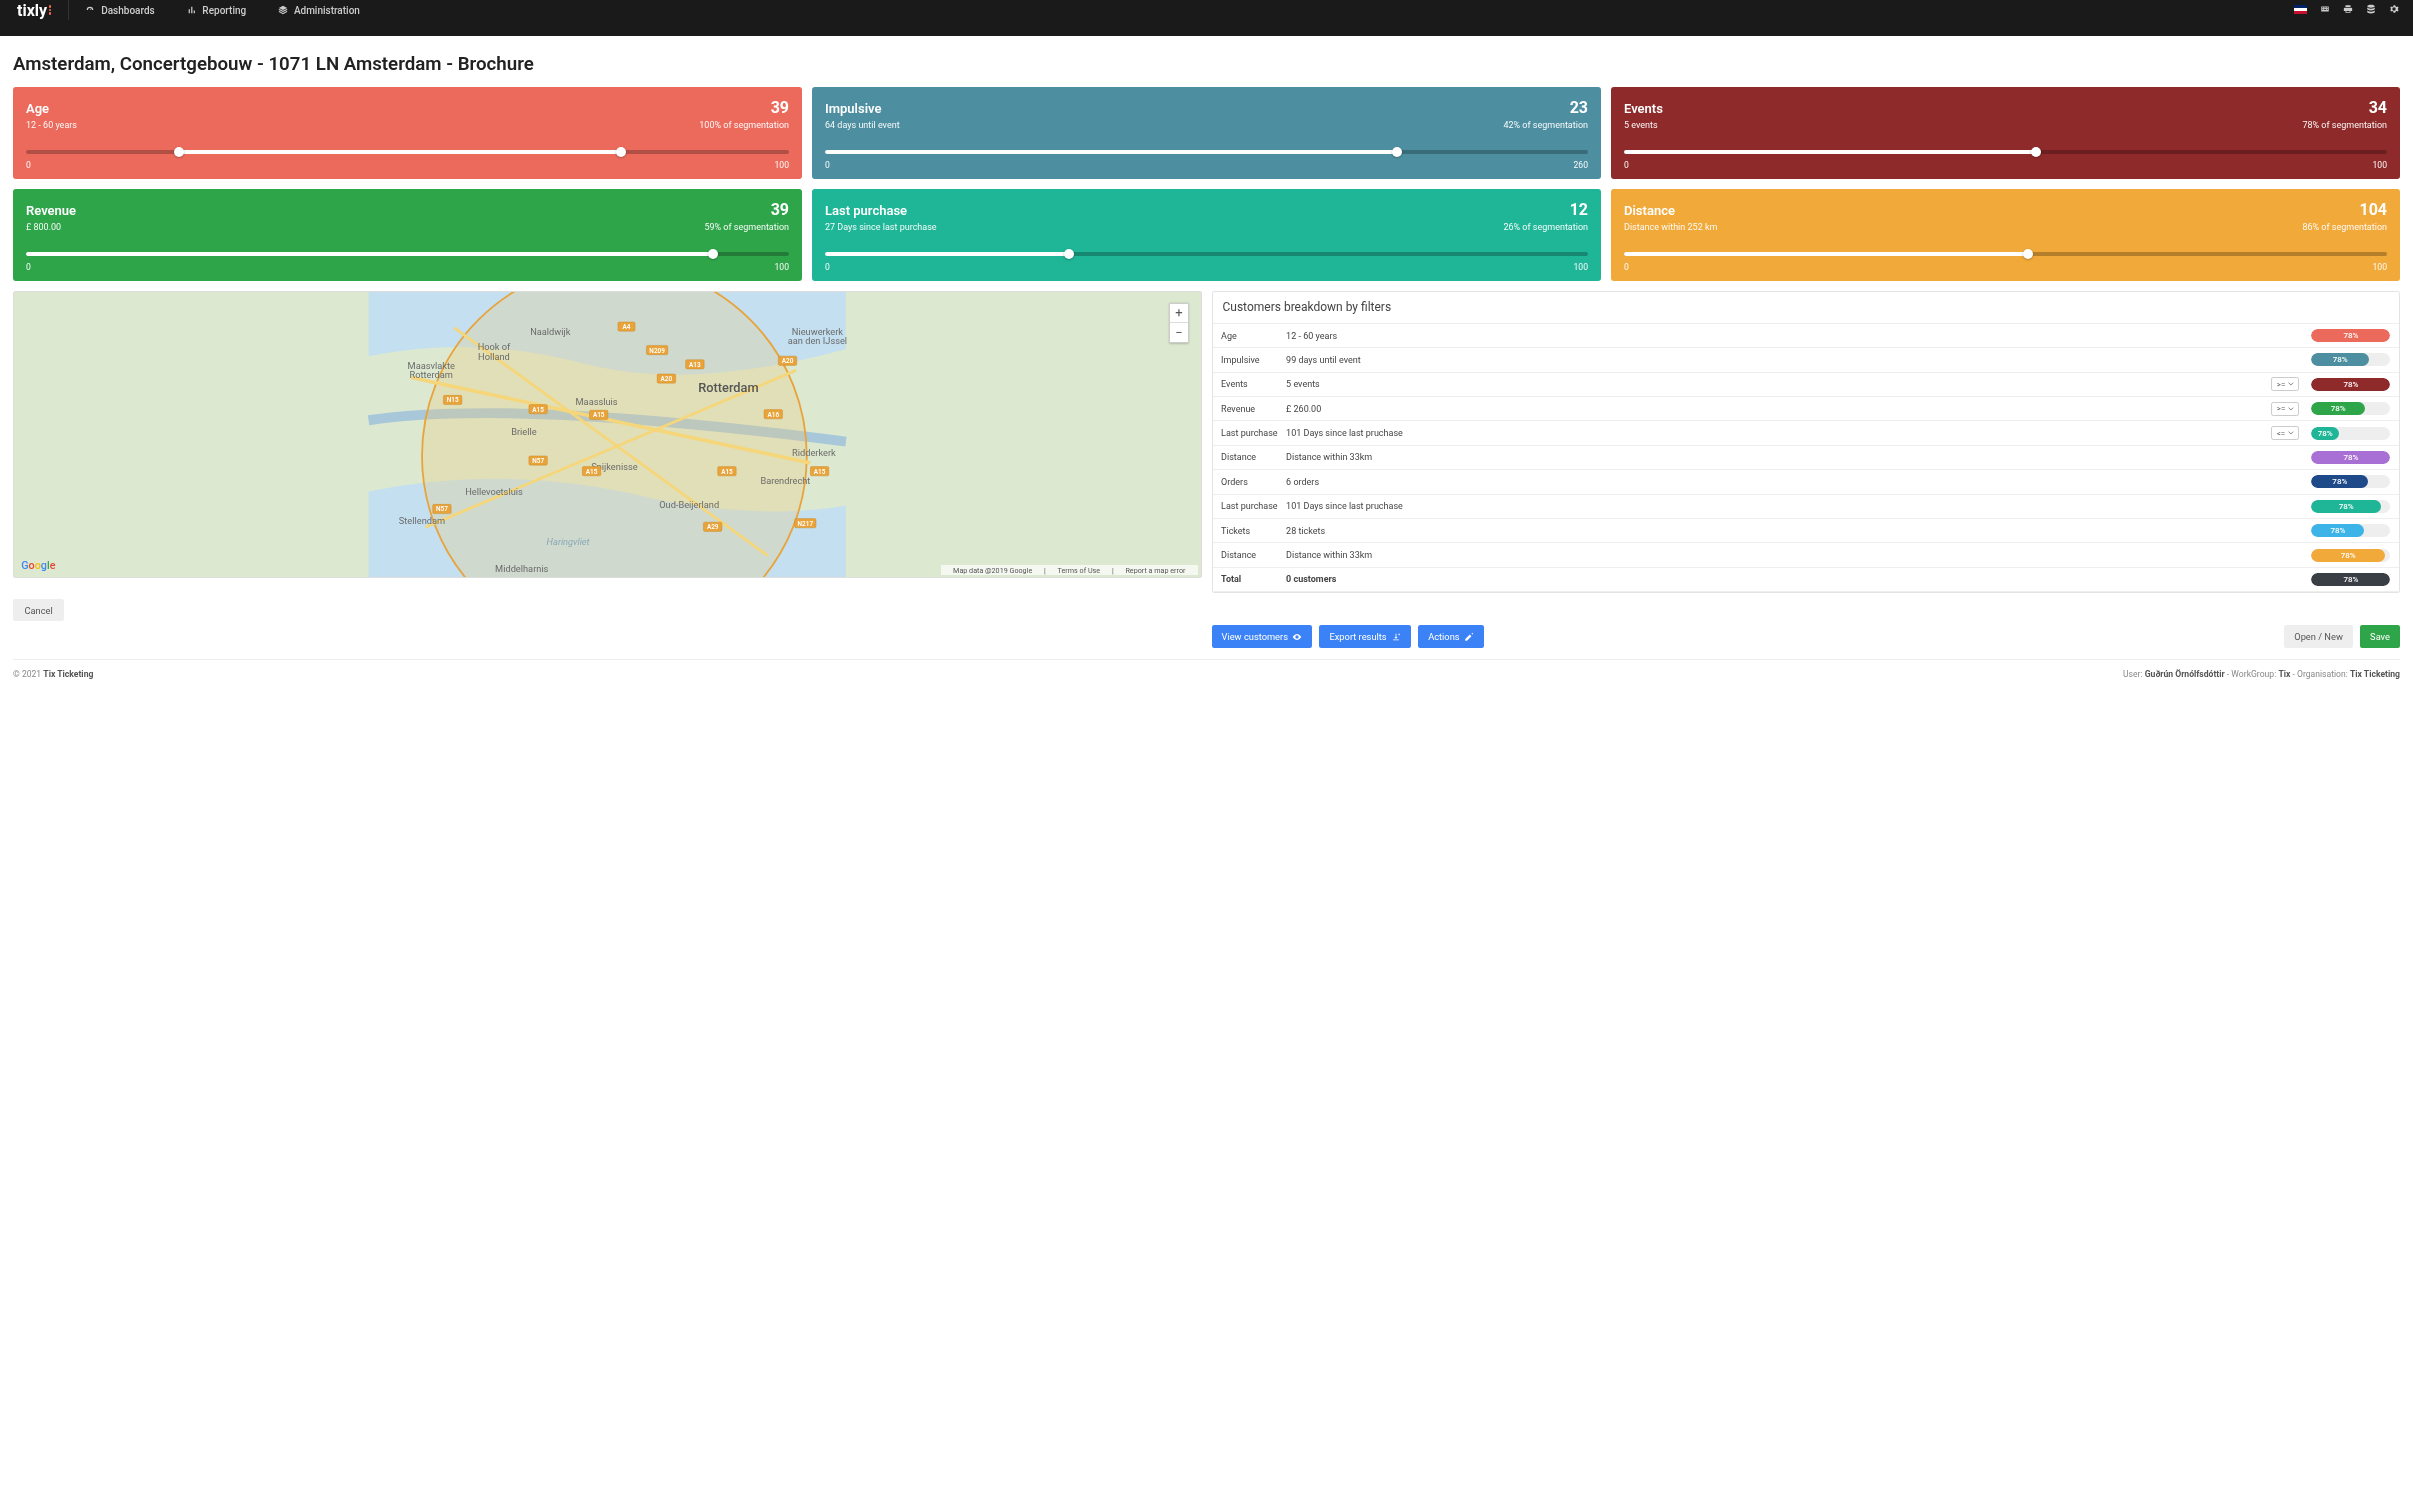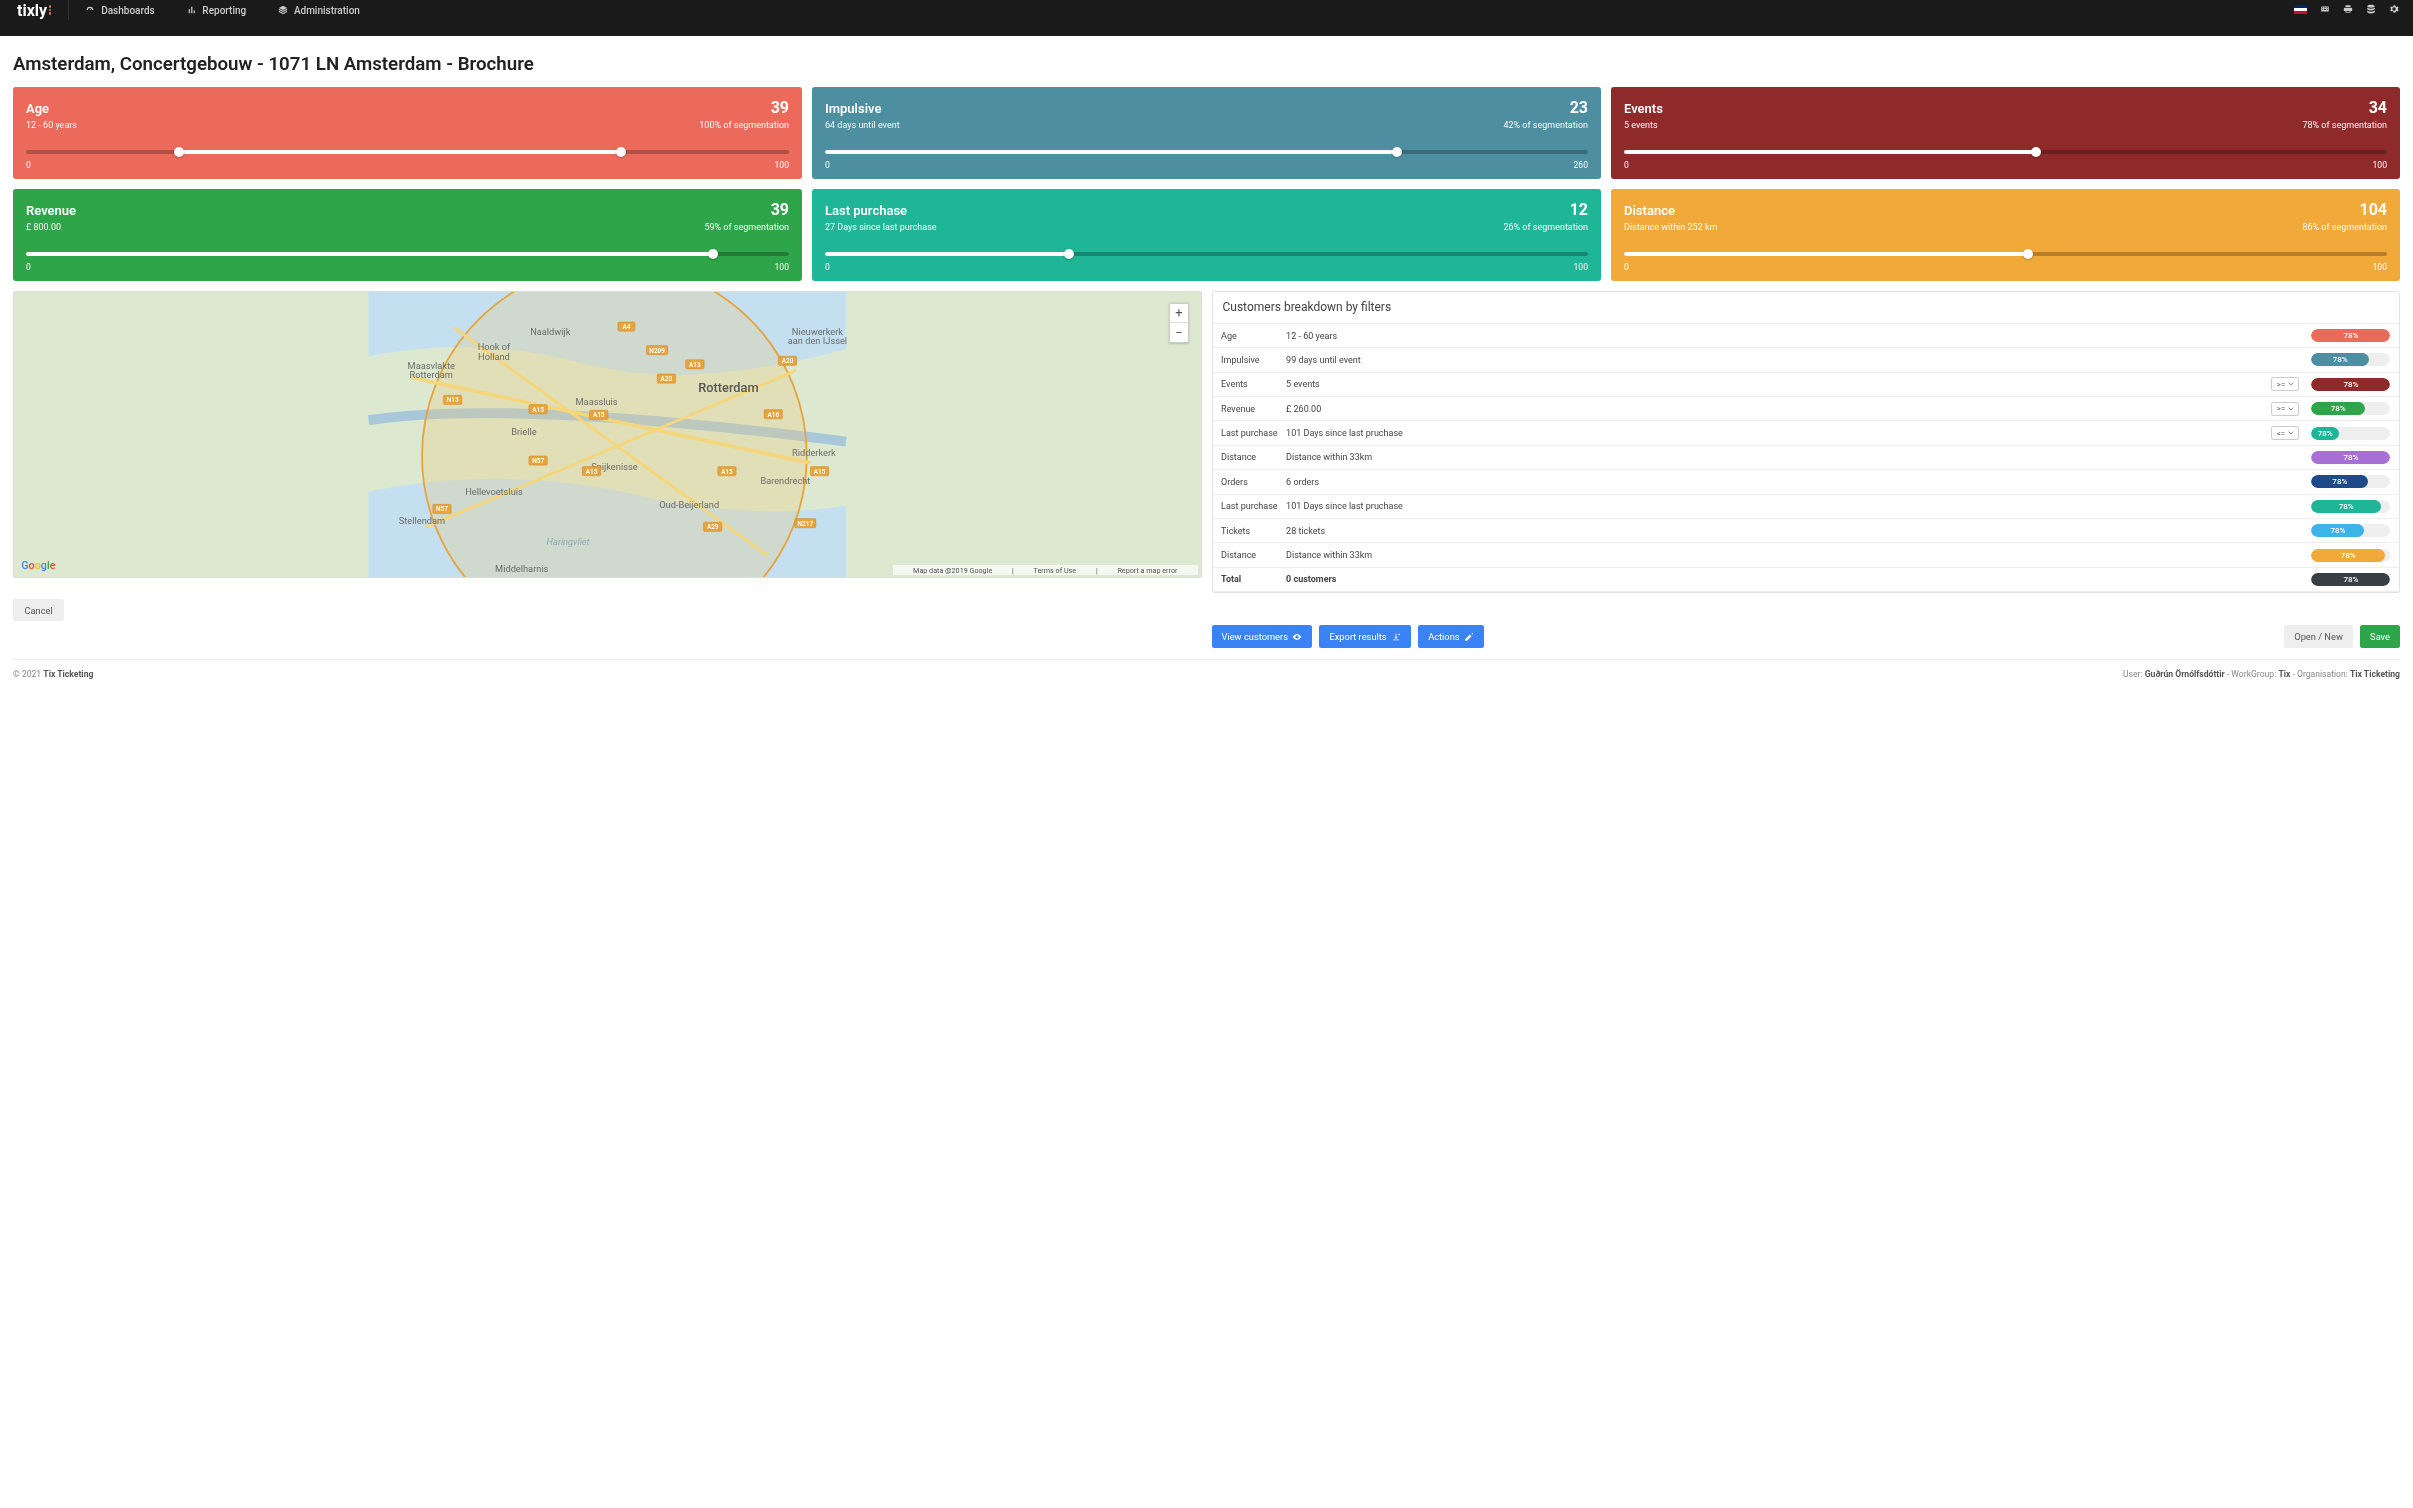--- a/index.html
+++ b/index.html
@@ -32,21 +32,21 @@
 .c-rev{background:#2fa54a}
 .c-last{background:#1fb597}
 .c-dist{background:#f1a93a}
 .midrow{display:grid;grid-template-columns:1fr 1fr;gap:10px;margin-bottom:10px}
 .map{border:0.7px solid #ddd;border-radius:2.2px;position:relative;height:287px;overflow:hidden;background:#dce8d0}
 .map svg{width:100%;height:100%}
 .map-ctrl{position:absolute;top:11.5px;right:11.5px;background:#fff;border:0.7px solid #ccc;border-radius:1.4px;width:20px;box-shadow:0 0.7px 2.2px rgba(0,0,0,.2)}
 .map-ctrl div{height:18.7px;display:flex;align-items:center;justify-content:center;font-size:13px;color:#555;cursor:pointer}
 .map-ctrl div:first-child{border-bottom:0.7px solid #ddd}
 .map-attrib{position:absolute;bottom:1.4px;right:2.9px;font-size:7.2px;color:#555;background:rgba(255,255,255,.7);padding:0.7px 2.2px}
-.map-attrib span{margin:0 18px}
+.map-attrib span{margin:0 10px}
 .map-logo{position:absolute;bottom:4.3px;left:7.2px;font-size:10.8px;font-weight:500}
 .map-logo .g1{color:#4285f4}.map-logo .g2{color:#ea4335}.map-logo .g3{color:#fbbc05}.map-logo .g4{color:#4285f4}.map-logo .g5{color:#34a853}.map-logo .g6{color:#ea4335}
 .panel{border:0.7px solid #e3e3e3;border-radius:2.2px}
 .panel-h{padding:8.6px 10px;font-size:12px;color:#444;border-bottom:0.7px solid #eee}
 .frow{display:grid;grid-template-columns:65px 1fr 40px 79px;align-items:center;border-bottom:0.7px solid #eee;padding:0 8.6px;height:24.4px;font-size:9px;color:#444}
 .frow.total{font-weight:700}
 .frow .op{border:0.7px solid #ccc;border-radius:2.2px;font-size:8px;padding:1.4px 4.3px;display:inline-flex;align-items:center;gap:2.9px;color:#555;cursor:pointer;justify-self:center}
 .pbar{height:13px;border-radius:6.5px;background:#eee;position:relative;overflow:hidden}
 .pbar .fill{position:absolute;left:0;top:0;bottom:0;border-radius:6.5px;display:flex;align-items:center;justify-content:center;font-size:8px;color:#fff;font-weight:500}
 .pb-age .fill{background:#ec6a5c}

